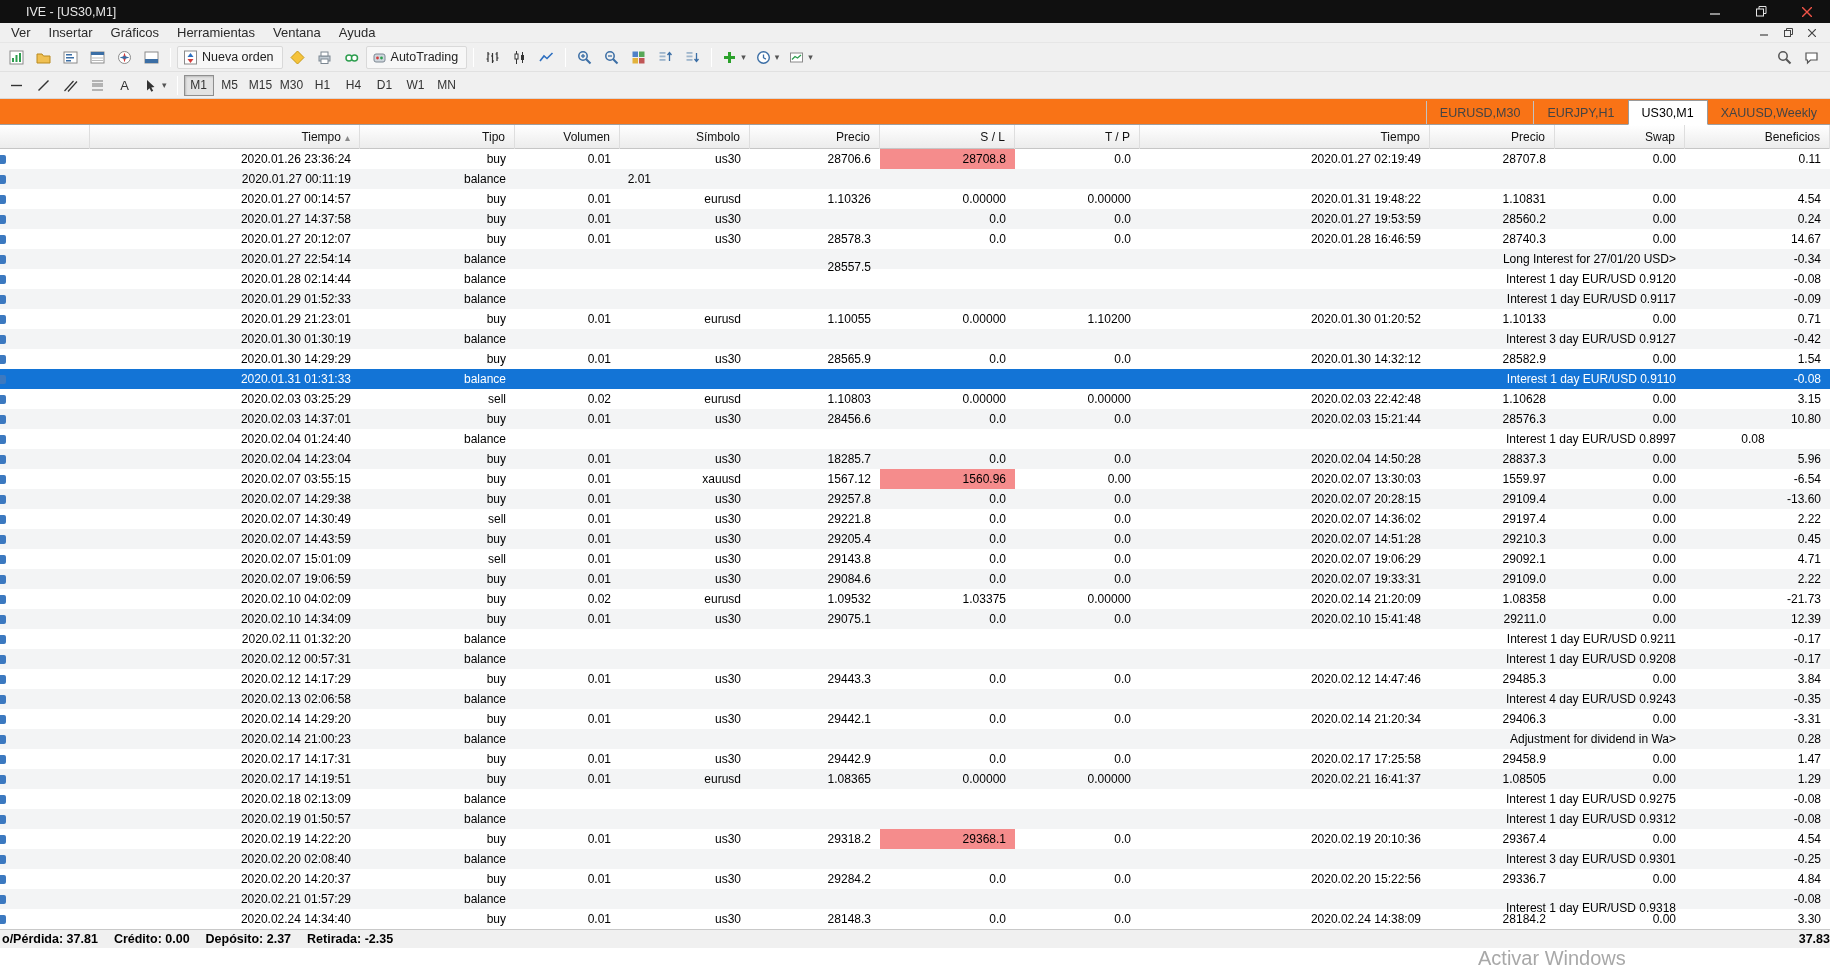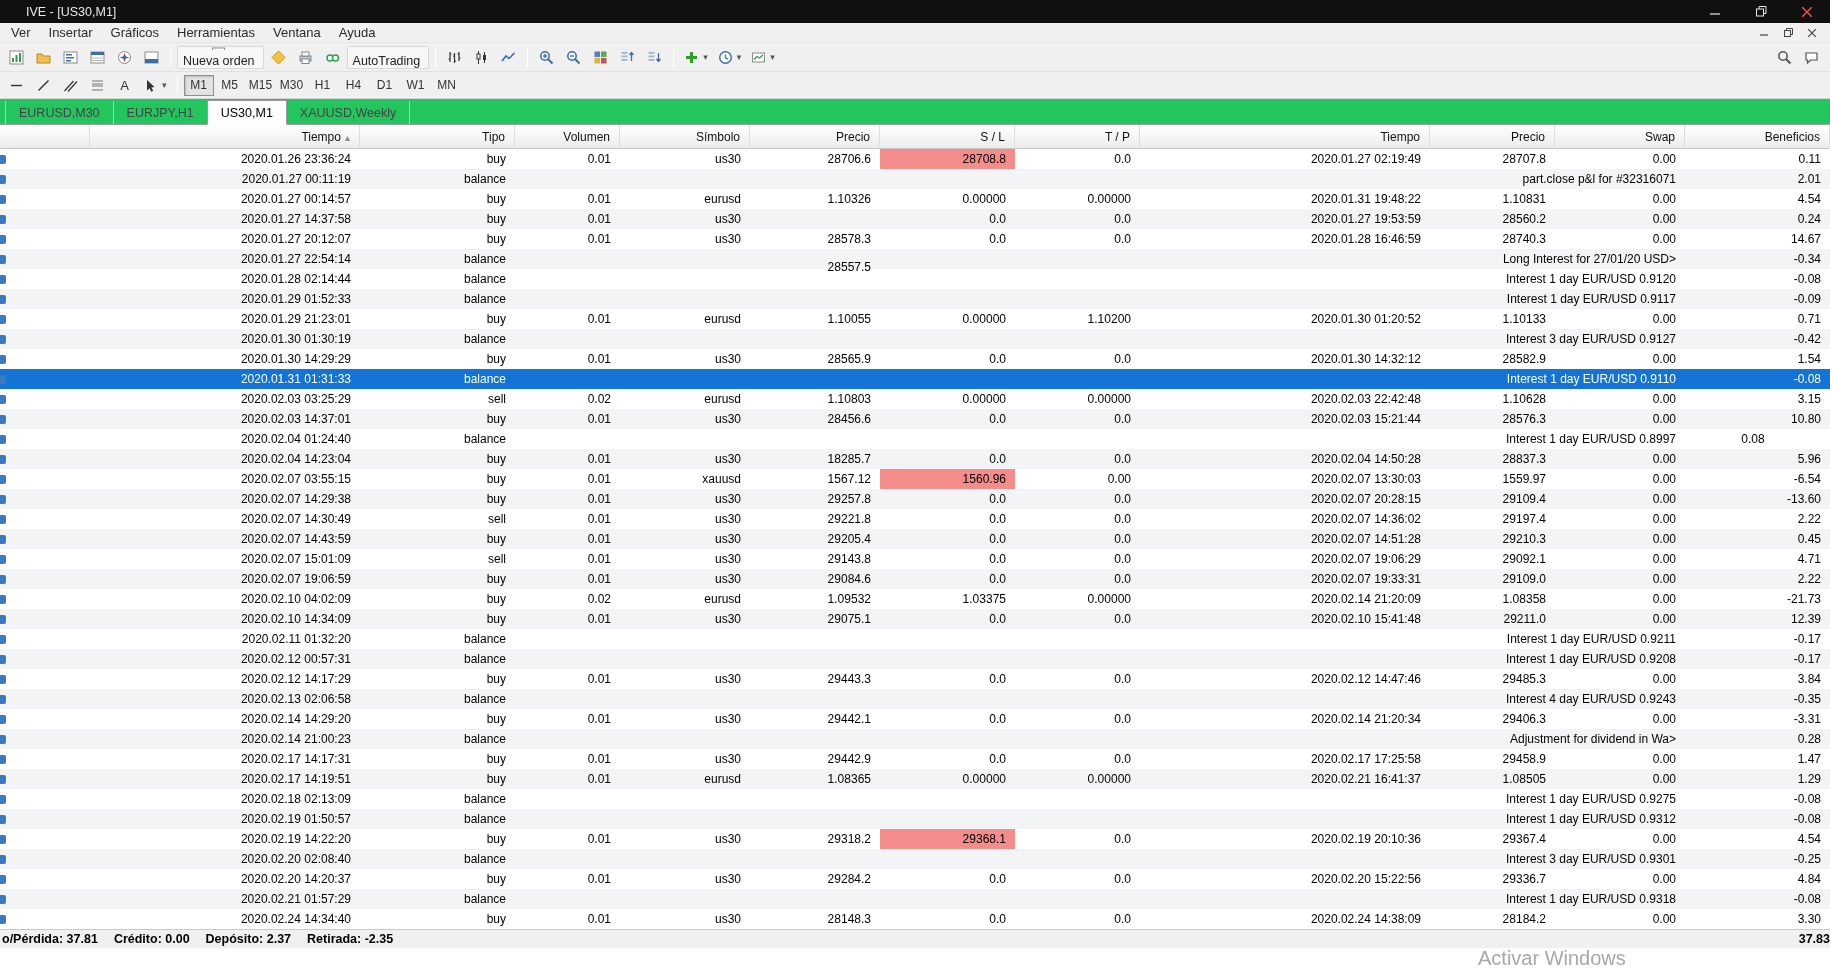--- a/index.html
+++ b/index.html
@@ -22,32 +22,32 @@
   .mdi-controls { margin-left:auto; display:flex; align-items:center; gap:4px; padding-right:8px; }
   .mdi-btn { width:20px; height:15px; display:flex; align-items:center; justify-content:center; }
 
   
   .toolbar { display:flex; align-items:center; background:#f0f0f0; padding:0 4px; }
   .tb1 { height:29px; border-bottom:1px solid #e1e1e1; }
   .tb2 { height:27px; border-bottom:1px solid #d8d8d8; }
   .tb-btn { height:23px; min-width:25px; display:flex; align-items:center; justify-content:center; gap:4px;
             border:1px solid #d9d9d9; background:#f7f7f7; border-radius:2px; margin-right:2px; font-size:12.5px; color:#222; padding:0 3px; }
   .tb-btn.flat { border-color:transparent; background:transparent; }
-  .tb-btn.labeled { padding:0 8px 0 5px;flex-direction:column; }
+  .tb-btn.labeled { padding:0 8px 0 5px; }
   .tb-sep { width:1px; height:19px; background:#cfcfcf; border-right:1px solid #fff; margin:0 6px 0 4px; }
   .tb-right { margin-left:auto; display:flex; align-items:center; }
   .caret { font-size:9px; color:#555; line-height:1; }
   .tf-btn { height:21px; min-width:30px; display:flex; align-items:center; justify-content:center; font-size:12px; color:#333;
             border:1px solid transparent; margin-right:1px; }
   .tf-btn.active { background:#e3e3e3; border:1px solid #8f8f8f; box-shadow:inset 1px 1px 2px rgba(0,0,0,.18); }
   .tf-group { display:flex; align-items:center; }
   .glyph { font-size:13px; color:#333; line-height:1; }
 
   
-  .tabbar { height:26px; background:#22c55e; display:flex; align-items:flex-end; border-bottom:1px solid #9f9f9f; padding-left:5px; }
+  .tabbar { height:26px; background:#f97316; display:flex; align-items:flex-end; border-bottom:1px solid #9f9f9f; padding-left:5px;justify-content:flex-end; }
   .tab { height:23px; display:flex; align-items:center; padding:0 13px; font-size:12.5px; color:#444;
          border-left:1px solid #c2c2c2; border-right:1px solid #c2c2c2; margin-right:-1px; background:transparent; }
   .tab.active { background:#fff; color:#000; height:25px; border:1px solid #9a9a9a; border-bottom:1px solid #fff; margin-bottom:-1px; z-index:2; }
 
   
   .hist-header { display:flex; height:24px; background:linear-gradient(#ffffff,#ececec); border-bottom:1px solid #c6c6c6; }
   .hcell { height:24px !important; line-height:24px !important; border-right:1px solid #dedede; color:#111; }
   .sort-arrow { color:#8a8a8a; margin-left:4px; font-size:10px; }
   .hist-body { background:#fff; }
   .hist-row { display:flex; height:20px; }
@@ -401,21 +401,20 @@
         <div class="cell" style="width: 125px;">28707.8</div>
         <div class="cell" style="width: 130px;">0.00</div>
         <div class="cell" style="width: 145px;">0.11</div>
       </div>
       <div class="hist-row">
         <div class="cell icon-cell" style="width: 90px;">
           <span class="order-icon"></span>
         </div>
         <div class="cell" style="width: 270px;">2020.01.27 00:11:19</div>
         <div class="cell" style="width: 155px;">balance</div>
-        <div class="cell comment-cell" style="width: 1170px;">part.close p&amp;l for #32316071</div>
         <div class="cell" style="width: 145px;">2.01</div>
       </div>
       <div class="hist-row">
         <div class="cell icon-cell" style="width: 90px;">
           <span class="order-icon"></span>
         </div>
         <div class="cell" style="width: 270px;">2020.01.27 00:14:57</div>
         <div class="cell" style="width: 155px;">buy</div>
         <div class="cell" style="width: 105px;">0.01</div>
         <div class="cell" style="width: 130px;">eurusd</div>
@@ -879,21 +878,21 @@
         <div class="cell" style="width: 125px;">29336.7</div>
         <div class="cell" style="width: 130px;">0.00</div>
         <div class="cell" style="width: 145px;">4.84</div>
       </div>
       <div class="hist-row">
         <div class="cell icon-cell" style="width: 90px;">
           <span class="order-icon"></span>
         </div>
         <div class="cell" style="width: 270px;">2020.02.21 01:57:29</div>
         <div class="cell" style="width: 155px;">balance</div>
-        <div class="cell comment-cell" style="width: 1170px;">Interest 1 day EUR/USD 0.9318</div>
+        <div class="cell comment-cell" style="width: 1170px; margin-top: 9px;">Interest 1 day EUR/USD 0.9318</div>
         <div class="cell" style="width: 145px;">-0.08</div>
       </div>
       <div class="hist-row">
         <div class="cell icon-cell" style="width: 90px;">
           <span class="order-icon"></span>
         </div>
         <div class="cell" style="width: 270px;">2020.02.24 14:34:40</div>
         <div class="cell" style="width: 155px;">buy</div>
         <div class="cell" style="width: 105px;">0.01</div>
         <div class="cell" style="width: 130px;">us30</div>

